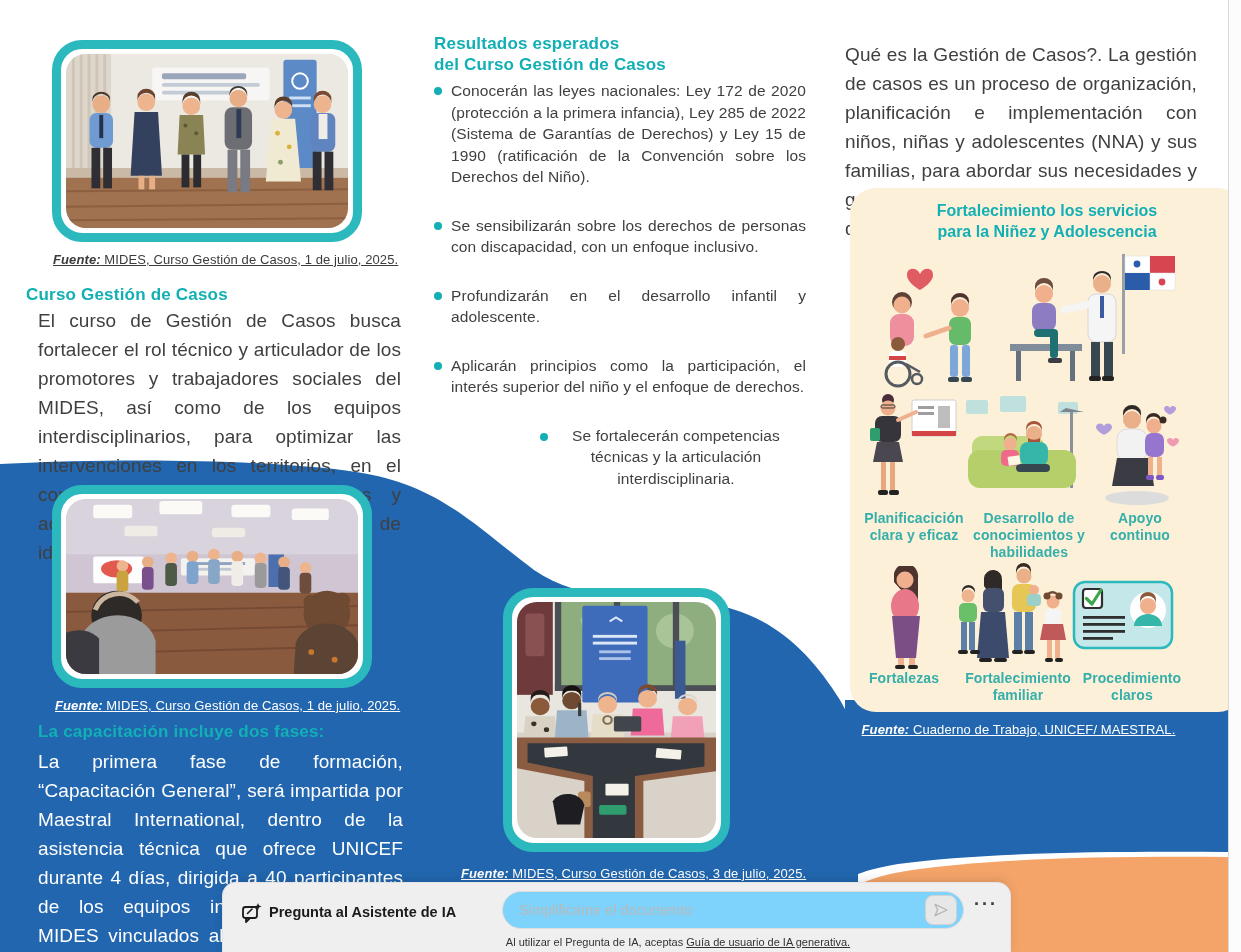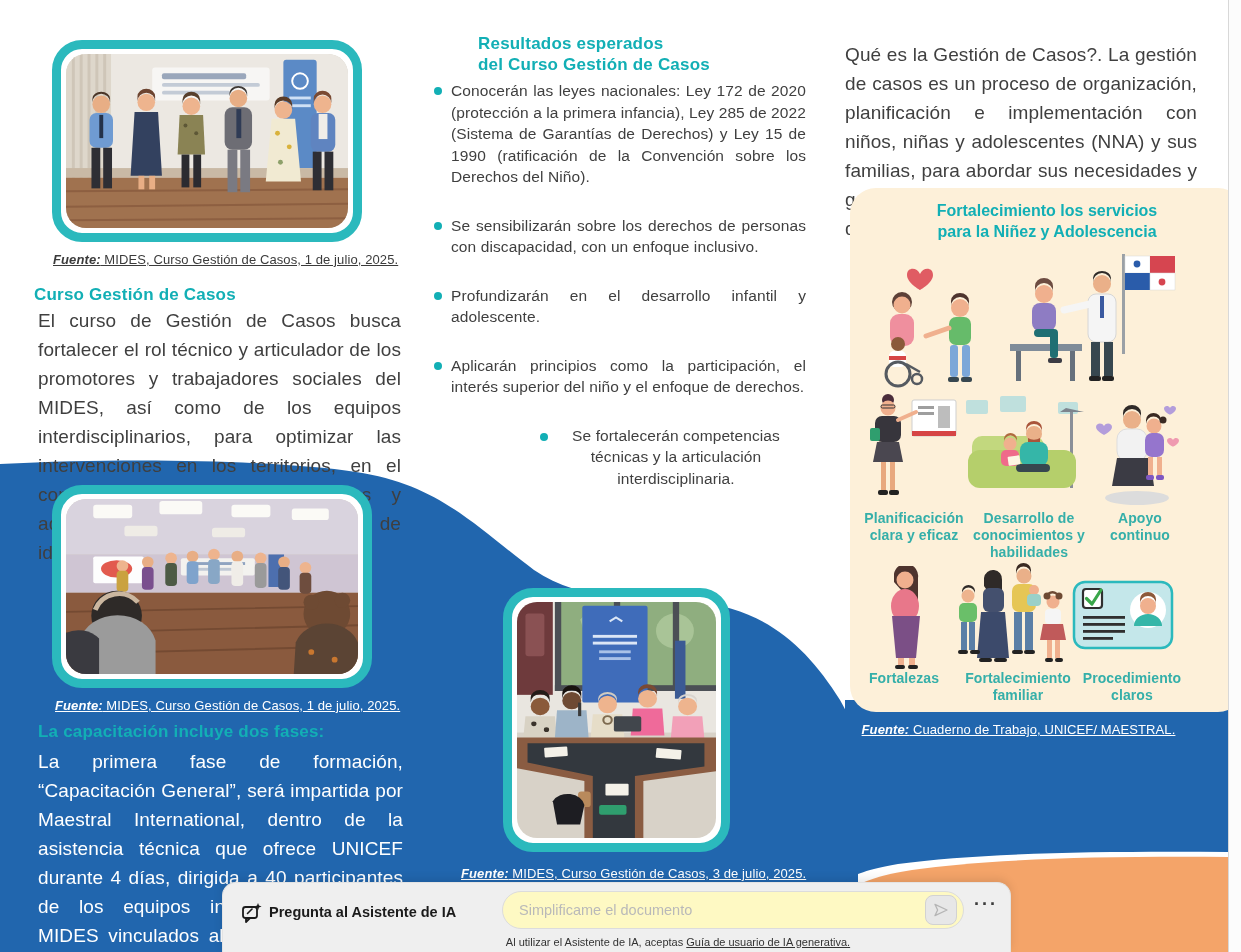--- a/index.html
+++ b/index.html
@@ -142,21 +142,21 @@
     font-weight:bold;
     font-size:14.5px;
     color:#1b1b1b;
     white-space:nowrap;
   }
   #ai-bar .bar-icon { position:absolute; left:18px; top:19px; }
   #ai-input-wrap {
     position:absolute;
     left:279px; top:8px;
     width:462px; height:38px;
-    background:#fef9c3;
+    background:#7dd3fc;
     border:1px solid #dcdcdc;
     border-radius:19px;
   }
   #ai-input {
     position:absolute;
     left:0; top:0;
     width:400px; height:36px;
     border:none; outline:none;
     background:transparent;
     border-radius:19px;
@@ -295,21 +295,21 @@
               <rect x="264" y="101" width="9" height="40" fill="#2e2e34"></rect>
             </g>
         </g>
       </svg>
     </div>
   </div>
   <div class="caption" style="left:53px; top:252px;">
     <span class="src-label">Fuente:</span><span> MIDES, Curso Gestión de Casos, 1 de julio, 2025.</span>
   </div>
 
-  <div class="teal-heading" style="left:34px; top:284px;">Curso Gestión de Casos</div>
+  <div class="teal-heading" style="left:26px; top:284px;">Curso Gestión de Casos</div>
   <div class="body-par" style="left:38px; top:306px; width:363px;">El curso de Gestión de Casos busca fortalecer el rol técnico y articulador de los promotores y trabajadores sociales del MIDES, así como de los equipos interdisciplinarios, para optimizar las intervenciones en los territorios, en el contexto familiar de niños, niñas y adolescentes (NNA), con el objetivo de identificar riesgos y vulnerabilidades.</div>
 
   <div class="photo-frame" style="left:52px; top:485px; width:320px; height:203px;">
     <div class="photo-inner">
       <svg viewBox="0 0 300 183" preserveAspectRatio="none">
         <rect x="0" y="0" width="300" height="58" fill="#d9d3de"></rect>
         <g>
           <rect x="28" y="6" width="40" height="14" rx="3" fill="#fbfaf6"></rect>
             <rect x="96" y="2" width="44" height="14" rx="3" fill="#fbfaf6"></rect>
           <rect x="170" y="6" width="40" height="13" rx="3" fill="#fbfaf6"></rect>
@@ -383,21 +383,21 @@
       </svg>
     </div>
   </div>
   <div class="caption on-blue" style="left:55px; top:698px;">
     <span class="src-label">Fuente:</span><span> MIDES, Curso Gestión de Casos, 1 de julio, 2025.</span>
   </div>
 
   <div class="teal-heading" style="left:38px; top:721px;">La capacitación incluye dos fases:</div>
   <div class="body-par white" style="left:38px; top:747px; width:365px;">La primera fase de formación, “Capacitación General”, será impartida por Maestral International, dentro de la asistencia técnica que ofrece UNICEF durante 4 días, dirigida a 40 participantes de los equipos interdisciplinarios del MIDES vinculados al Modelo de Gestión de Casos. La segunda fase para Campeones”, se</div>
 
-  <div class="teal-heading" style="left:434px; top:33px;margin-left:44px;">
+  <div class="teal-heading" style="left:434px; top:33px;">
     <span style="display:block;">Resultados esperados</span>
     <span style="display:block;">del Curso Gestión de Casos</span>
   </div>
 
   <div class="bullet-list" style="left:434px; top:80px; width:372px;">
     <div class="bullet">Conocerán las leyes nacionales: Ley 172 de 2020 (protección a la primera infancia), Ley 285 de 2022 (Sistema de Garantías de Derechos) y Ley 15 de 1990 (ratificación de la Convención sobre los Derechos del Niño).</div>
     <div class="bullet">Se sensibilizarán sobre los derechos de personas con discapacidad, con un enfoque inclusivo.</div>
     <div class="bullet">Profundizarán en el desarrollo infantil y adolescente.</div>
     <div class="bullet">Aplicarán principios como la participación, el interés superior del niño y el enfoque de derechos.</div>
     <div class="bullet last">Se fortalecerán competencias técnicas y la articulación interdisciplinaria.</div>
@@ -695,19 +695,19 @@
       <div id="ai-send">
         <svg width="18" height="18" viewBox="0 0 24 24">
           <path d="M4,4.5 L20,12 L4,19.5 L7.5,12 Z" fill="none" stroke="#b5b5b5" stroke-width="1.7" stroke-linejoin="round"></path>
         </svg>
       </div>
     </div>
 
     <div id="ai-more">···</div>
 
     <div id="ai-disclaimer">
-      <span>Al utilizar el Asistente de IA, aceptas </span><a>Guía de usuario de IA generativa.</a>
+      <span>Al utilizar el Pregunta de IA, aceptas </span><a>Guía de usuario de IA generativa.</a>
     </div>
   </div>
 
   <div id="page-edge"></div>
 
 </div>
 
 </body></html>

